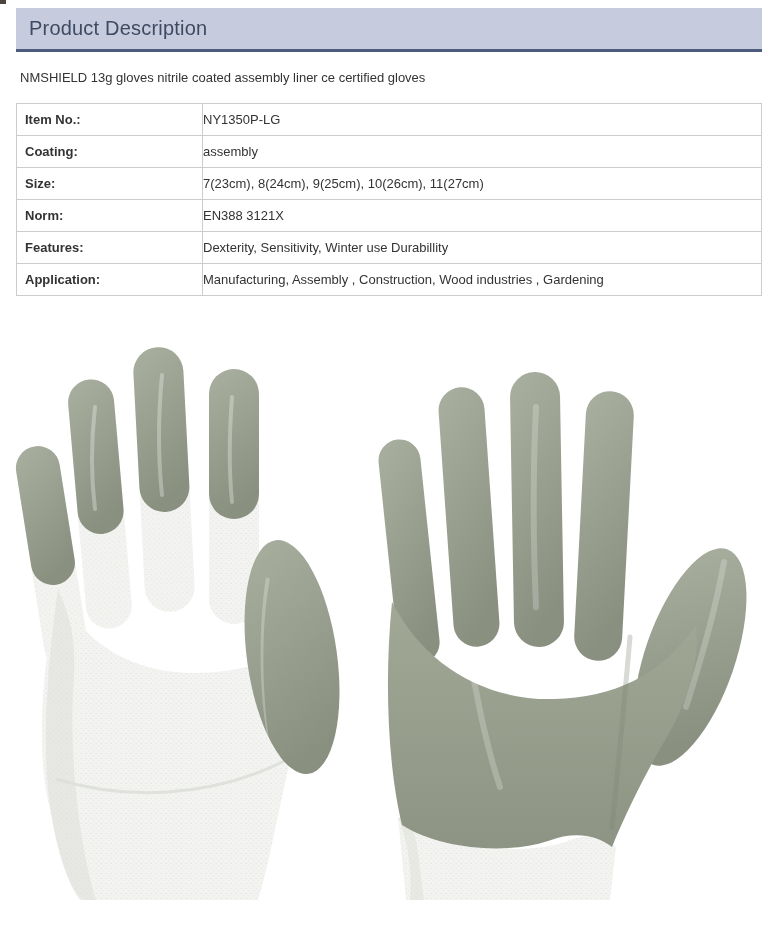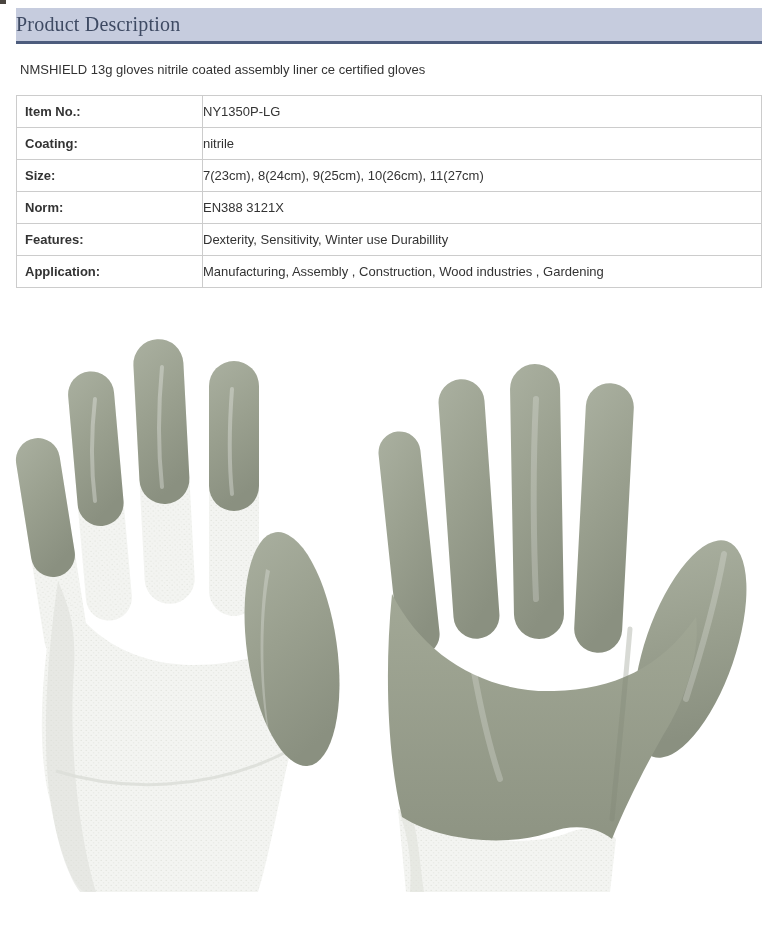--- a/index.html
+++ b/index.html
@@ -10,25 +10,25 @@
     overflow: hidden;
     position: relative;
   }
   .corner-artifact {
     position: absolute; left: 0; top: 0;
     width: 6px; height: 4px; background: #4a4540;
   }
   .content { margin: 0 18px 0 16px; }
   .header-bar {
     margin-top: 8px;
-    height: 36px;
+    height: 44px;
     background: var(--header-bg, #c6ccde);
     border-bottom: 3px solid var(--header-border, #4d5c7d);
     display: flex; align-items: center;
-    font-family: Liberation Serif, serif;
+    padding-left: 13px;
   }
   .header-bar h1 {
     font-size: 20px; font-weight: 400;
     color: var(--header-text, #3e4a63);
     letter-spacing: 0.2px;
   }
   .summary {
     margin-top: 18px;
     margin-left: 4px;
     font-size: 13px;
@@ -77,21 +77,21 @@
   <p class="summary">NMSHIELD 13g gloves nitrile coated assembly liner ce certified gloves</p>
 
   <table class="spec">
     <tbody>
         <tr>
           <td class="spec-label">Item No.:</td>
           <td class="spec-value">NY1350P-LG</td>
         </tr>
         <tr>
           <td class="spec-label">Coating:</td>
-          <td class="spec-value">nitrile</td>
+          <td class="spec-value">assembly</td>
         </tr>
         <tr>
           <td class="spec-label">Size:</td>
           <td class="spec-value">7(23cm), 8(24cm), 9(25cm), 10(26cm), 11(27cm)</td>
         </tr>
         <tr>
           <td class="spec-label">Norm:</td>
           <td class="spec-value">EN388 3121X</td>
         </tr>
         <tr>

